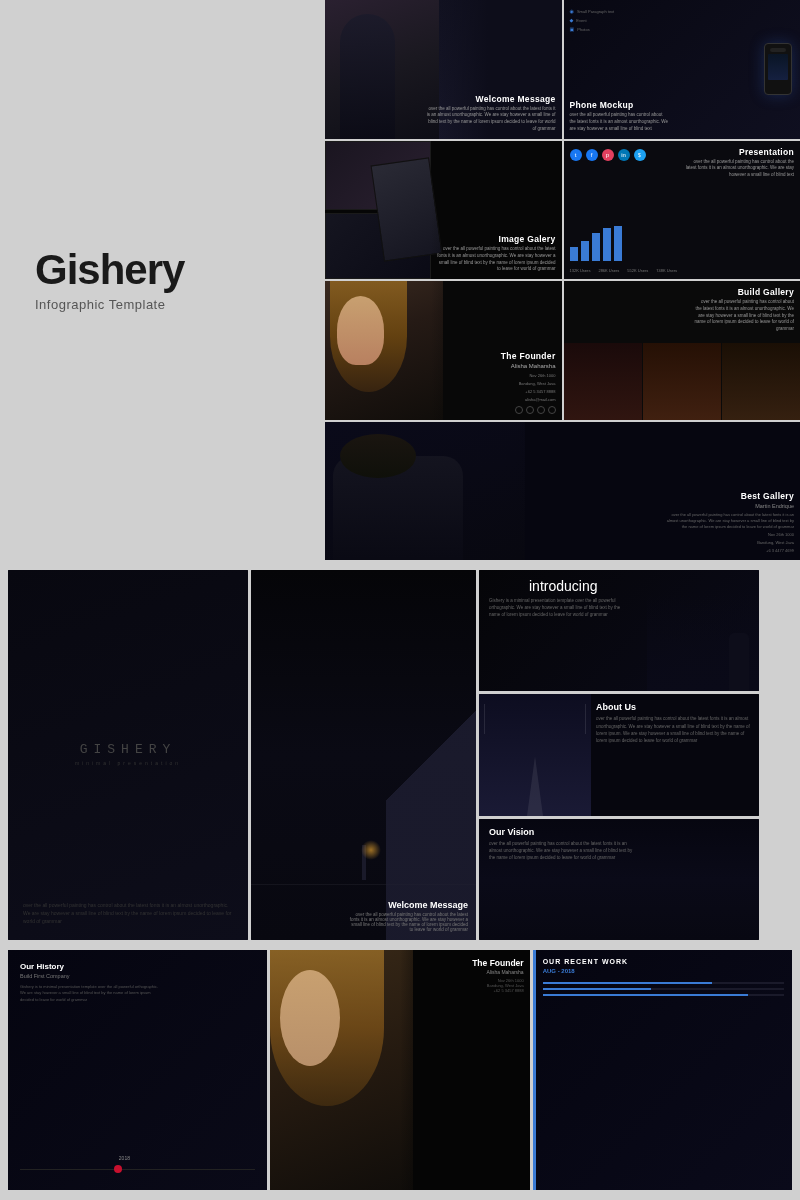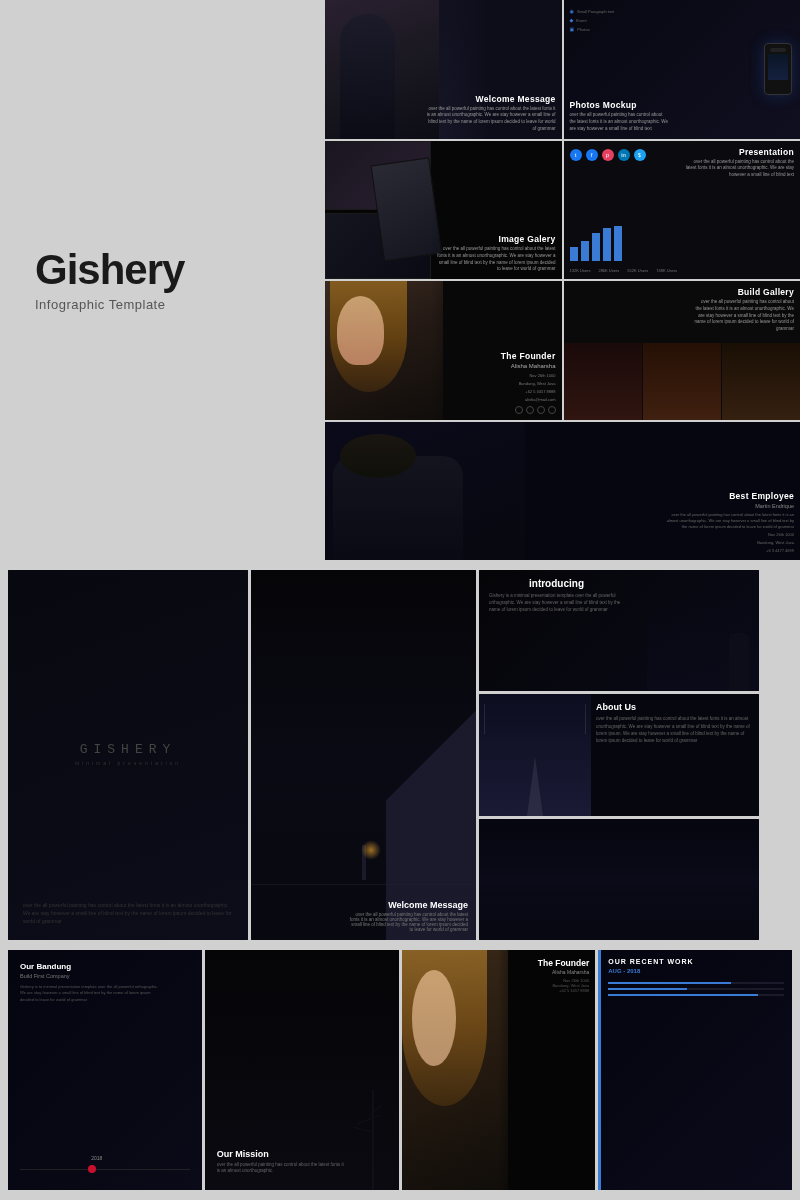--- a/index.html
+++ b/index.html
@@ -187,21 +187,21 @@
         </div>
 
         <div class="slide bg-dark2" style="min-height:130px;">
           <div style="position:absolute;inset:0;background:linear-gradient(135deg,#080812 0%,#0f0f20 100%);"></div>
 
           <div style="position:absolute;right:8px;top:50%;transform:translateY(-50%);width:28px;height:52px;background:#111;border:1.5px solid #333;border-radius:4px;box-shadow:0 0 15px rgba(50,100,200,0.3);">
             <div style="width:60%;height:4px;background:#222;border-radius:2px;margin:4px auto 2px;"></div>
             <div style="width:80%;height:26px;background:linear-gradient(180deg,#0a1525,#152040);margin:0 auto;border-radius:1px;"></div>
           </div>
           <div class="text-area" style="left:6px;right:auto;bottom:6px;text-align:left;">
-            <h3>Photos Mockup</h3>
+            <h3>Phone Mockup</h3>
             <p style="max-width:100px;text-align:left;">over the all powerful painting has control about the latest fonts it is an almost unorthographic. We are stay however a small line of blind text</p>
           </div>
 
           <div style="position:absolute;left:6px;top:8px;font-size:4px;color:#555;">
             <div style="margin-bottom:3px;display:flex;align-items:center;gap:3px;">
                 <span style="color:#3a7bd5;font-size:5px;">◉</span>
                 <span style="color:#666;font-size:4px;">Small Paragraph text</span>
               </div>
             <div style="margin-bottom:3px;display:flex;align-items:center;gap:3px;">
                 <span style="color:#3a7bd5;font-size:5px;">◆</span>
@@ -316,21 +316,21 @@
       <div class="slides-row">
         <div class="slide bg-dark1" style="min-height:130px;">
           <div style="position:absolute;inset:0;background:#060610;"></div>
 
           <div style="position:absolute;left:0;top:0;width:42%;height:100%;background:linear-gradient(160deg,#0a0a1a 0%,#080810 100%);overflow:hidden;">
             <div style="position:absolute;bottom:0;left:8px;width:65%;height:75%;background:linear-gradient(180deg,#151520,#0a0a14);border-radius:20px 20px 0 0;opacity:0.9;"></div>
             <div style="position:absolute;top:12px;left:15px;width:38%;height:32%;background:linear-gradient(180deg,#1a1510,#0f100a);border-radius:50%;"></div>
           </div>
           <div style="position:absolute;right:0;top:0;width:60%;height:100%;background:linear-gradient(to right,transparent,#060610 35%);"></div>
           <div class="text-area">
-            <h3>Best Employee</h3>
+            <h3>Best Gallery</h3>
             <p style="font-size:5.5px;color:#888;margin-top:1px;">Martin Endrique</p>
             <p style="font-size:4px;color:#666;margin-top:2px;max-width:130px;text-align:right;">over the all powerful painting has control about the latest fonts it is an almost unorthographic. We are stay however a small line of blind text by the name of lorem ipsum decided to leave for world of grammar</p>
             <p style="font-size:4px;color:#666;margin-top:2px;">Nov 26th 1000</p>
             <p style="font-size:4px;color:#666;">Bandung, West Java</p>
             <p style="font-size:4px;color:#666;">+6 3 4477 4699</p>
           </div>
         </div>
       </div>
 
     </div>
@@ -375,21 +375,21 @@
       <div class="mid-slide mid-slide-small" style="background:#050510;position:relative;overflow:hidden;">
         <div style="position:absolute;inset:0;">
 
           <div style="position:absolute;inset:0;background:linear-gradient(135deg,#050508 0%,#0a0a18 100%);"></div>
 
           <div style="position:absolute;right:0;bottom:0;width:40%;height:80%;background:linear-gradient(180deg,transparent,#0a0a18);overflow:hidden;">
             <div style="position:absolute;bottom:0;right:10px;width:20px;height:60%;background:#0d0d1a;border-radius:5px 5px 0 0;"></div>
           </div>
         </div>
         <div style="position:absolute;top:8px;left:10px;">
-          <h3 style="font-size:10px;font-weight:700;color:#fff;padding-left:40px;">introducing</h3>
+          <h3 style="font-size:14px;font-weight:400;color:#fff;padding-left:40px;">introducing</h3>
           <p style="font-size:4.5px;color:#666;margin-top:3px;max-width:140px;line-height:1.6;">Gishery is a minimal presentation template over the all powerful orthographic. We are stay however a small line of blind text by the name of lorem ipsum decided to leave for world of grammar</p>
         </div>
       </div>
 
       <div class="mid-slide mid-slide-small" style="background:#06060e;position:relative;overflow:hidden;">
         <div style="position:absolute;inset:0;">
 
           <div style="position:absolute;left:0;top:0;width:40%;height:100%;overflow:hidden;">
             <div style="position:absolute;inset:0;background:linear-gradient(180deg,#0d0d20,#1a1a35);"></div>
 
@@ -409,61 +409,48 @@
       <div class="mid-slide mid-slide-small" style="background:#080812;position:relative;overflow:hidden;">
         <div style="position:absolute;inset:0;">
 
           <div style="position:absolute;right:0;bottom:0;width:45%;height:100%;">
             <div style="position:absolute;bottom:0;right:15px;width:3px;height:60%;background:#0f0f20;"></div>
             <div style="position:absolute;bottom:40%;right:10px;width:20px;height:2px;background:#0f0f20;transform:rotate(-30deg);"></div>
             <div style="position:absolute;bottom:50%;right:15px;width:15px;height:1px;background:#0f0f20;transform:rotate(20deg);"></div>
           </div>
           <div style="position:absolute;inset:0;background:linear-gradient(180deg,#060610 0%,#0a0a18 50%,#080812 100%);"></div>
         </div>
+        <div style="position:absolute;left:10px;top:8px;max-width:150px;">
+          <h3 style="font-size:9px;font-weight:700;color:#fff;">Our Vision</h3>
+          <p style="font-size:4.5px;color:#666;margin-top:3px;line-height:1.6;">over the all powerful painting has control about the latest fonts it is an almost unorthographic. We are stay however a small line of blind text by the name of lorem ipsum decided to leave for world of grammar</p>
+        </div>
       </div>
 
     </div>
 
   </div>
 
   <div class="section-bottom">
 
     <div class="bot-slide" style="background:#060610;position:relative;overflow:hidden;">
       <div style="position:absolute;inset:0;background:linear-gradient(135deg,#050510 0%,#0a0a18 100%);"></div>
       <div style="position:absolute;top:12px;left:12px;">
-        <div style="font-size:8px;font-weight:700;color:#fff;">Our Bandung</div>
+        <div style="font-size:8px;font-weight:700;color:#fff;">Our History</div>
         <div style="font-size:5.5px;color:#777;margin-top:2px;">Build First Company</div>
         <p style="font-size:4px;color:#555;margin-top:5px;line-height:1.6;max-width:140px;">Gishery is to minimal presentation template over the all powerful orthographic. We are stay however a small line of blind text by the name of lorem ipsum decided to leave for world of grammar</p>
       </div>
 
       <div style="position:absolute;bottom:20px;left:12px;right:12px;">
         <div style="height:1px;background:#222;position:relative;">
           <div style="position:absolute;left:40%;top:-4px;width:8px;height:8px;border-radius:50%;background:#c8102e;"></div>
           <div style="position:absolute;left:42%;top:-14px;font-size:5px;color:#888;">2018</div>
         </div>
       </div>
     </div>
 
-    <div class="bot-slide" style="background:#080810;position:relative;overflow:hidden;">
-      <div style="position:absolute;inset:0;">
-
-        <div style="position:absolute;inset:0;background:linear-gradient(180deg,#050508 0%,#0a0a10 100%);"></div>
-
-        <div style="position:absolute;right:10px;bottom:0;opacity:0.4;">
-          <div style="position:absolute;bottom:0;right:15px;width:2px;height:100px;background:#1a1a2a;"></div>
-          <div style="position:absolute;bottom:70px;right:8px;width:25px;height:1px;background:#1a1a2a;transform:rotate(-20deg);"></div>
-          <div style="position:absolute;bottom:60px;right:16px;width:20px;height:1px;background:#1a1a2a;transform:rotate(15deg);"></div>
-          <div style="position:absolute;bottom:80px;right:5px;width:15px;height:1px;background:#1a1a2a;transform:rotate(-40deg);"></div>
-        </div>
-      </div>
-      <div style="position:absolute;bottom:15px;left:12px;">
-        <h3 style="font-size:9px;font-weight:700;color:#fff;">Our Mission</h3>
-        <p style="font-size:4.5px;color:#666;margin-top:3px;max-width:130px;line-height:1.5;">over the all powerful painting has control about the latest fonts it is an almost unorthographic.</p>
-      </div>
-    </div>
 
     <div class="bot-slide" style="background:#080808;position:relative;overflow:hidden;">
       <div style="position:absolute;inset:0;background:#050505;"></div>
 
       <div style="position:absolute;left:0;top:0;width:55%;height:100%;background:linear-gradient(160deg,#3a2a18,#251a10,#100d0a);overflow:hidden;">
         <div style="position:absolute;top:0;left:0;width:80%;height:65%;background:linear-gradient(180deg,#9a6e28,#7a5018,#452e10);border-radius:0 0 60% 60%;opacity:0.8;"></div>
         <div style="position:absolute;top:20px;left:10px;width:42%;height:40%;background:linear-gradient(180deg,#c8a070,#b8906a);border-radius:50%;"></div>
       </div>
       <div style="position:absolute;right:0;top:0;width:50%;height:100%;background:linear-gradient(to right,transparent,#050505 30%);"></div>
       <div style="position:absolute;right:6px;top:8px;text-align:right;">

